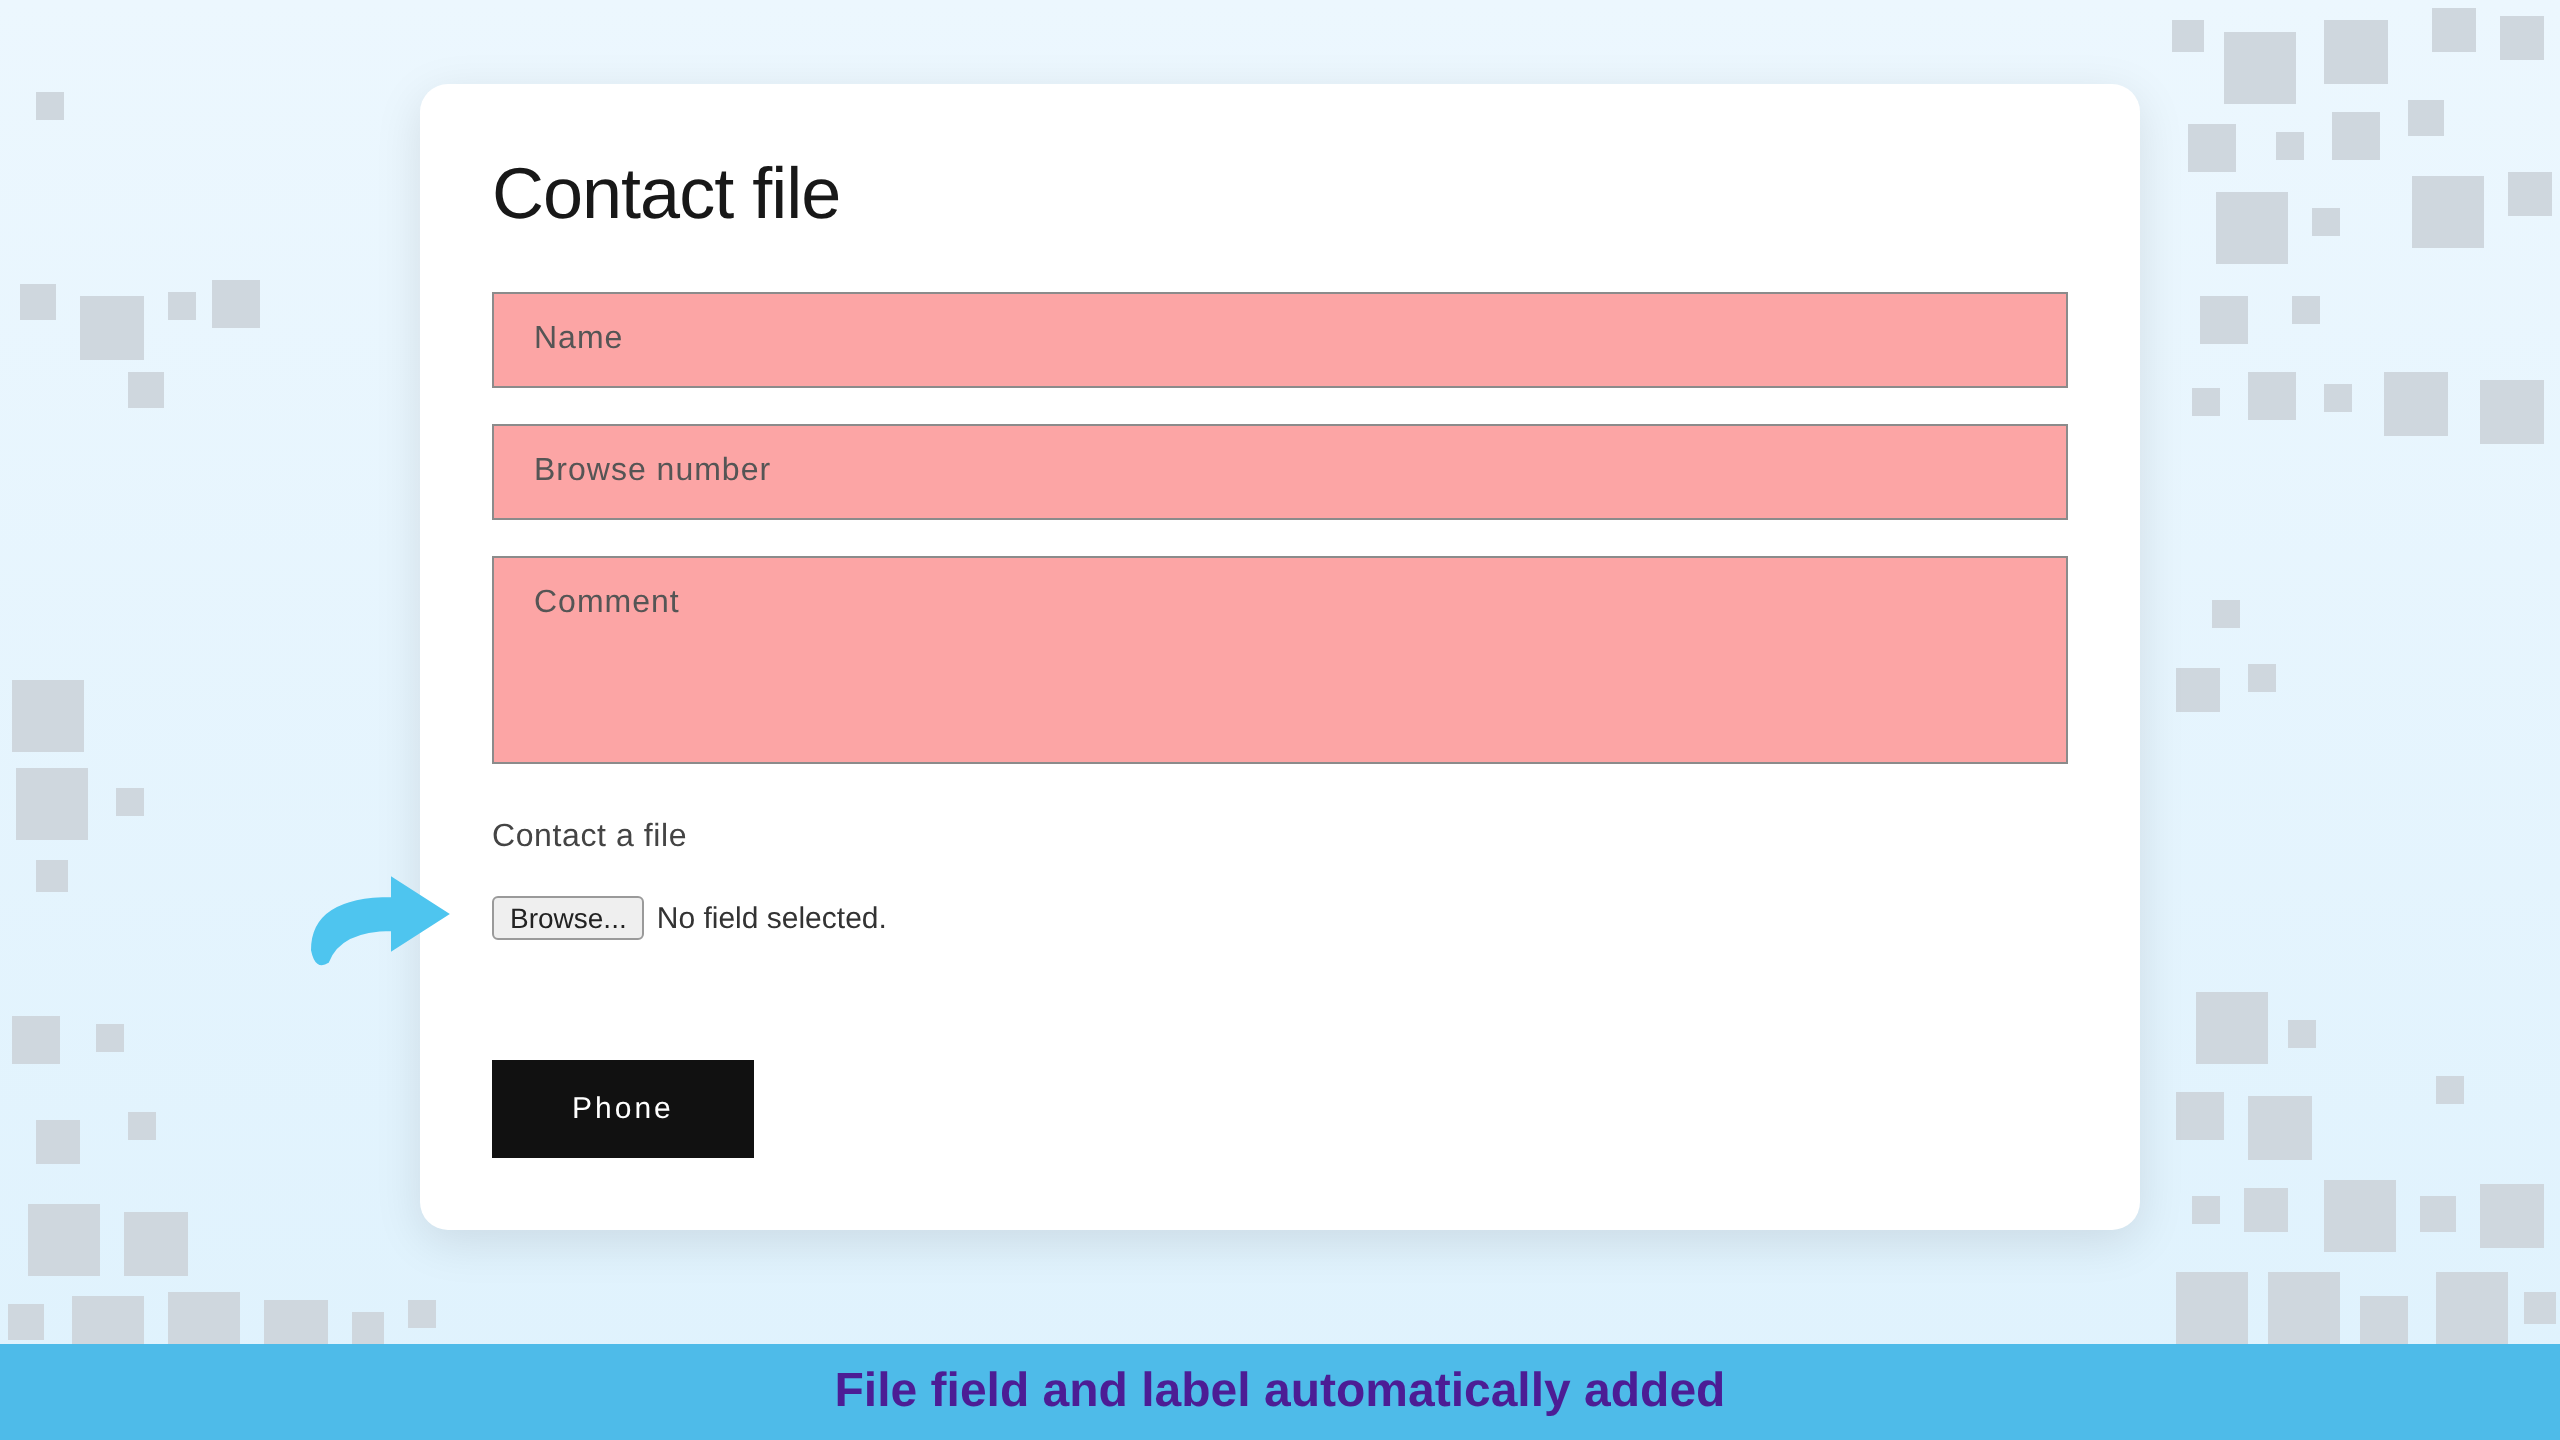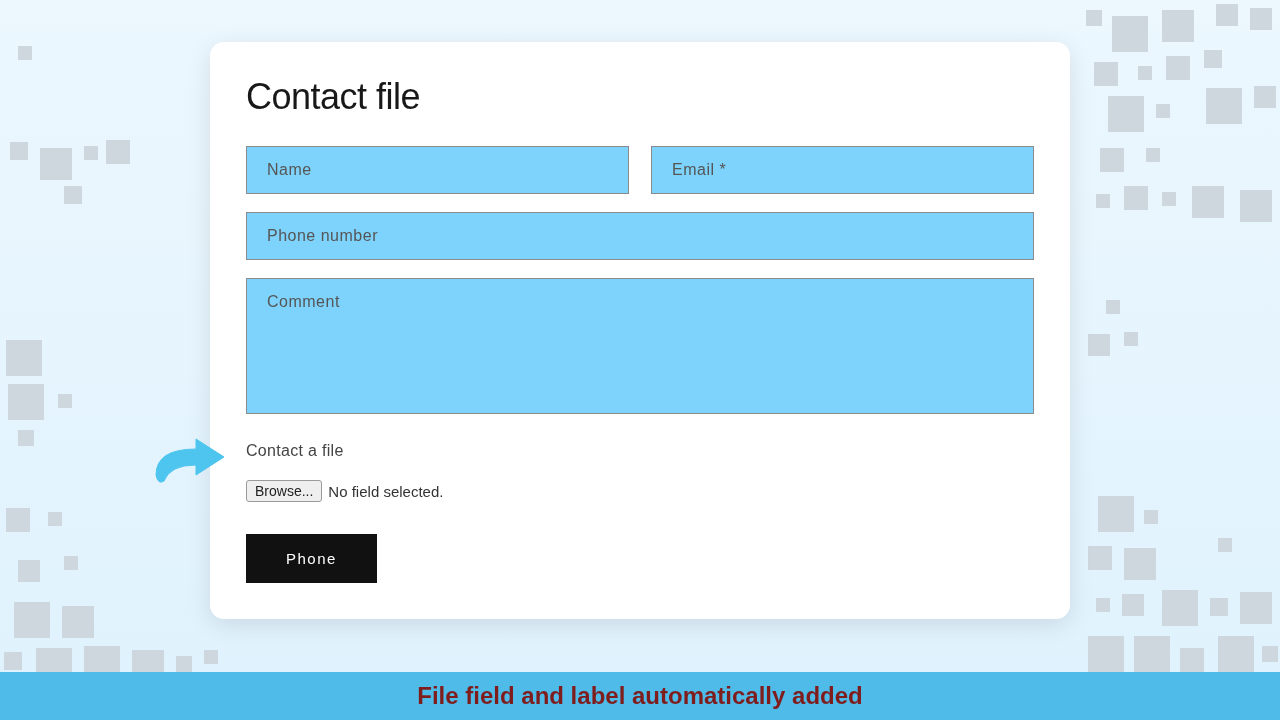--- a/index.html
+++ b/index.html
@@ -30,28 +30,28 @@
     color: #181818;
     letter-spacing: -0.5px;
     margin-bottom: 28px;
   }
   .row { display: flex; gap: 22px; margin-bottom: 18px; }
   .field {
     border: 1px solid #8b8b8b;
     padding: 14px 20px;
     font-size: 16px;
     color: #555;
-    background: #7dd3fc;
+    background: #fca5a5;
     flex: 1;
     letter-spacing: 0.5px;
   }
   .field-full { width: 100%; }
-  .comment { height: 136px; margin-bottom: 28px; }
+  .comment { height: 104px; margin-bottom: 28px; }
   .attach-label { font-size: 16px; color: #444; margin-bottom: 20px; letter-spacing: 0.3px; }
-  .file-row { display: flex; align-items: center; gap: 6px; margin-bottom: 32px; }
+  .file-row { display: flex; align-items: center; gap: 6px; margin-bottom: 60px; }
   .browse-btn {
     font-family: inherit;
     font-size: 14px;
     background: #efefef;
     border: 1px solid #9a9a9a;
     border-radius: 3px;
     padding: 2px 8px;
     color: #222;
     cursor: pointer;
   }
@@ -71,21 +71,21 @@
     pointer-events: none;
   }
   .banner {
     position: absolute;
     left: 0; bottom: 0;
     width: 1280px; height: 48px;
     background: #4ebbe9;
     display: flex; align-items: center; justify-content: center;
   }
   .banner-text {
-    color: #7f1d1d; font-size: 24px; font-weight: 700;
+    color: #4c1d95; font-size: 24px; font-weight: 700;
   }
 </style>
 </head>
 <body>
 
 <div class="bg-squares">
   <span style="left:18px; top:46px; width:14px; height:14px;"></span>
   <span style="left:10px; top:142px; width:18px; height:18px;"></span>
   <span style="left:40px; top:148px; width:32px; height:32px;"></span>
   <span style="left:84px; top:146px; width:14px; height:14px;"></span>
@@ -146,25 +146,24 @@
   <span style="left:1180px; top:648px; width:24px; height:24px;"></span>
   <span style="left:1218px; top:636px; width:36px; height:36px;"></span>
   <span style="left:1262px; top:646px; width:16px; height:16px;"></span>
 </div>
 
 <div class="card">
   <h1 class="title">Contact file</h1>
 
   <div class="row">
     <div class="field">Name</div>
-    <div class="field">Email *</div>
   </div>
 
   <div class="row">
-    <div class="field field-full">Phone number</div>
+    <div class="field field-full">Browse number</div>
   </div>
 
   <div class="field field-full comment">Comment</div>
 
   <div class="attach-label">Contact a file</div>
 
   <div class="file-row">
     <button class="browse-btn">Browse...</button>
     <span class="file-status">No field selected.</span>
   </div>

